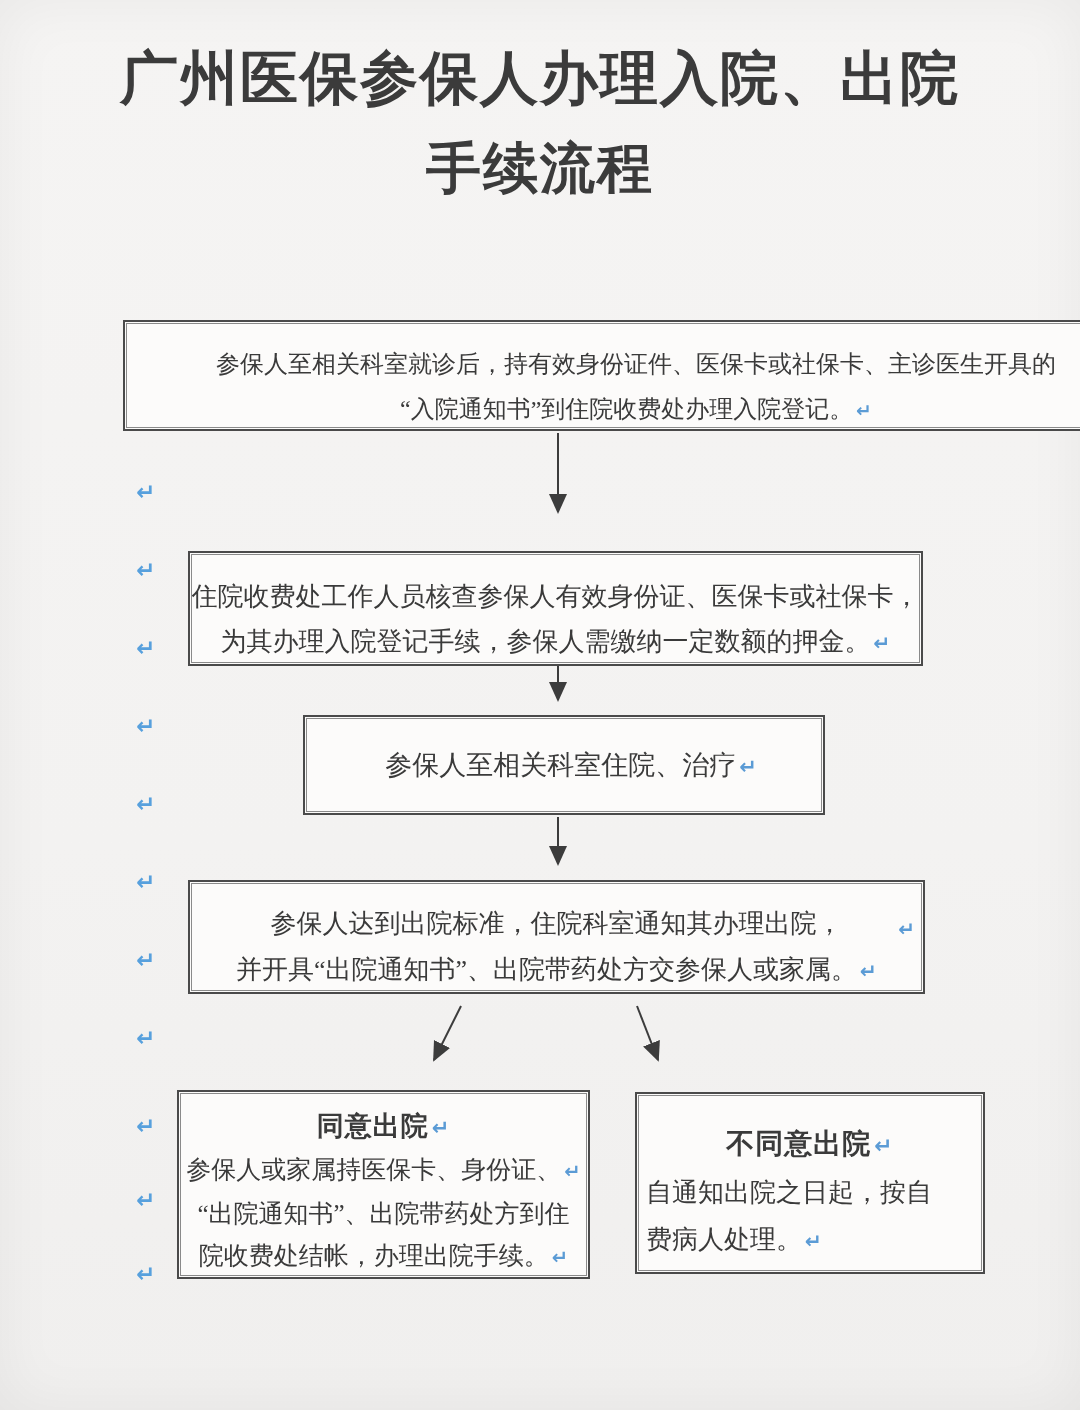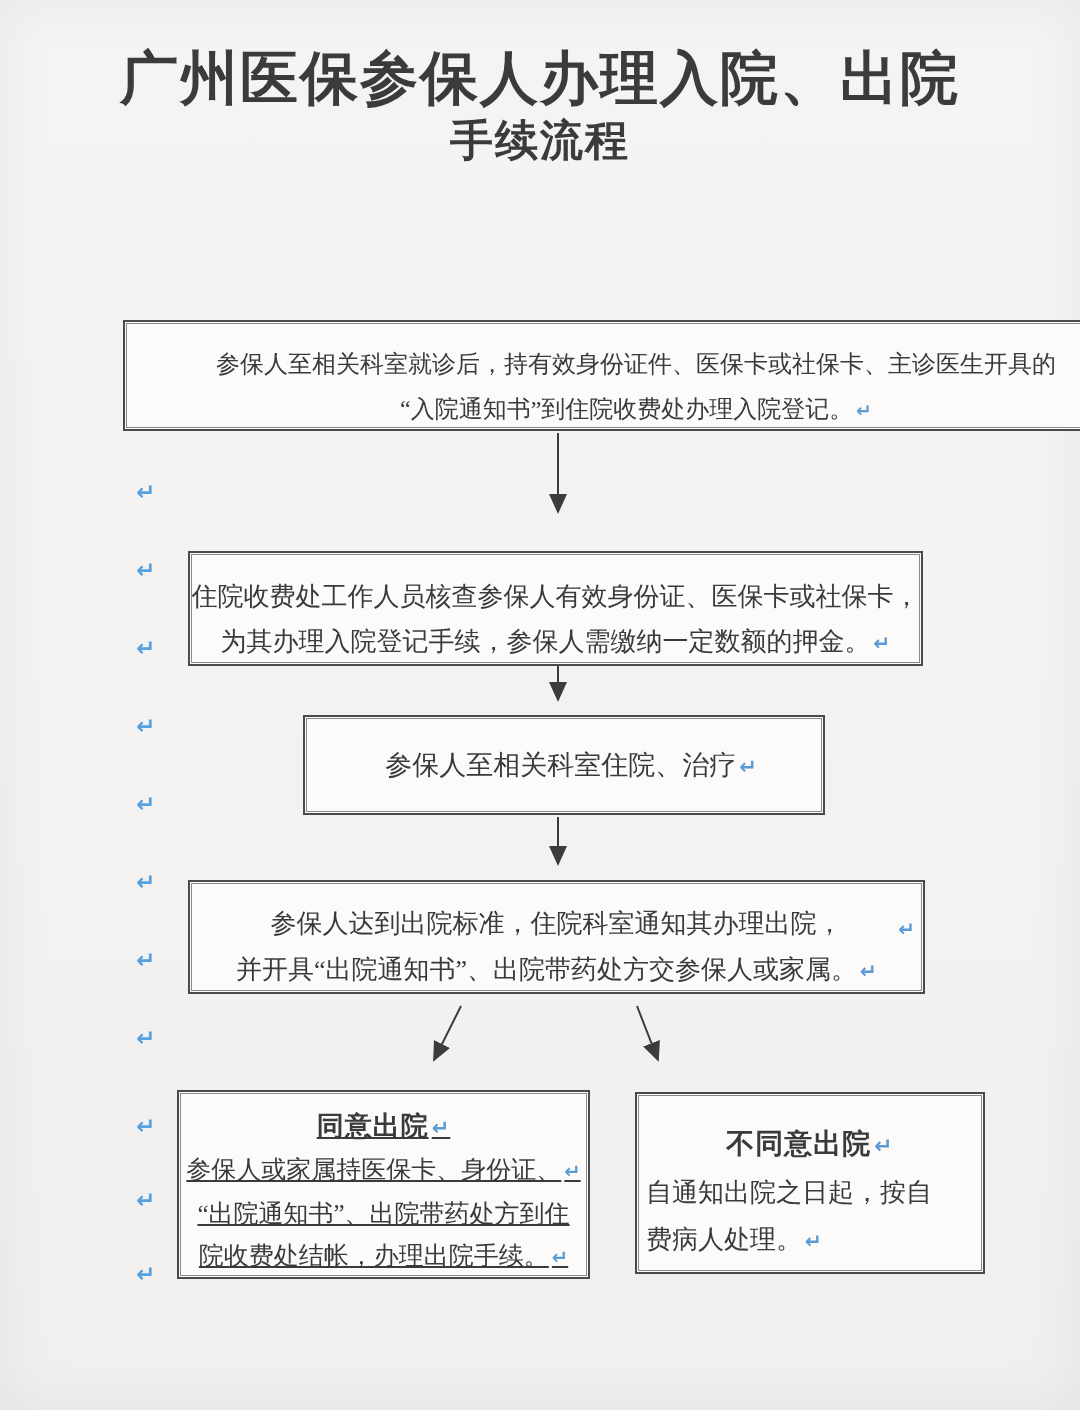--- a/index.html
+++ b/index.html
@@ -19,37 +19,37 @@
   .title-line{
     position:absolute;left:0;width:1080px;
     text-align:center;
     font-family:"Liberation Sans", sans-serif;
     font-weight:800;
     color:#3b3b3b;
     letter-spacing:2px;
     white-space:nowrap;
   }
   .title-line.l1{top:40px;font-size:58px;}
-  .title-line.l2{top:112px;font-size:43px;}
+  .title-line.l2{top:132px;font-size:55px;}
 
   .flowbox{
     position:absolute;
     background:#fcfbfa;
     border:2px solid #4a4a4a;
     outline:1px solid #8a8a8a;
     outline-offset:-4px;
     box-sizing:border-box;
     text-align:center;
   }
   .line{white-space:nowrap;}
   .box1{left:123px;top:320px;width:1026px;height:111px;padding-top:20px;font-size:24px;line-height:45px;}
   .box2{left:188px;top:551px;width:735px;height:115px;padding-top:21px;font-size:26px;line-height:45px;}
   .box3{left:303px;top:715px;width:522px;height:100px;font-size:27px;display:flex;align-items:center;justify-content:center;padding-left:14px;}
   .box4{left:188px;top:880px;width:737px;height:114px;padding-top:19px;font-size:26px;line-height:46px;}
-  .box5{left:177px;top:1090px;width:413px;height:189px;padding-top:13px;font-size:25px;line-height:42px;text-decoration:underline;}
+  .box5{left:177px;top:1090px;width:413px;height:189px;padding-top:13px;font-size:25px;line-height:42px;}
   .box6{left:635px;top:1092px;width:350px;height:182px;padding-top:26px;font-size:26px;line-height:47px;text-align:left;}
   .box6 .line{padding-left:9px;}
   .subhead{font-weight:bold;font-family:"Liberation Sans", sans-serif;letter-spacing:1px;}
   .box5 .subhead{font-size:27px;}
   .box6 .subhead{text-align:center;font-size:28px;padding-left:0;}
 
   .pilcrow{
     color:#5b9bd5;
     font-family:"DejaVu Sans", sans-serif;
     font-size:0.78em;

